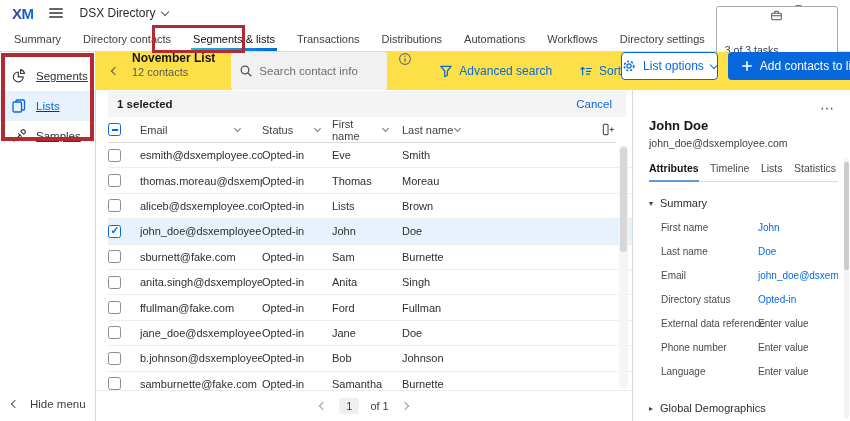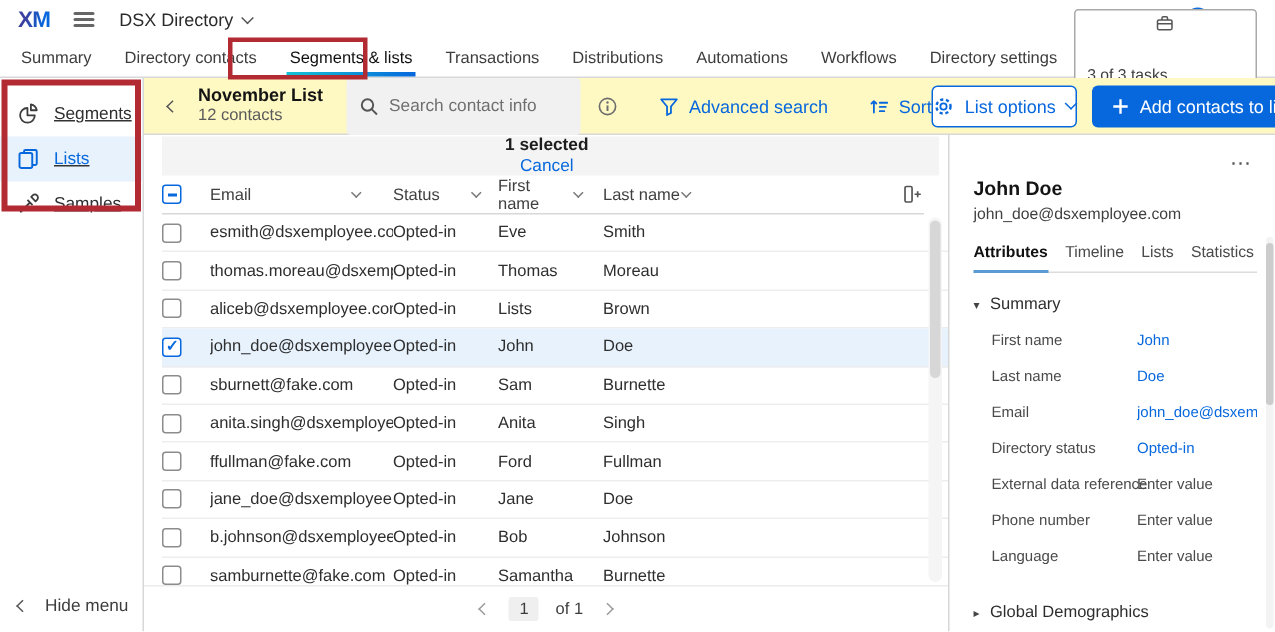--- a/index.html
+++ b/index.html
@@ -32,37 +32,37 @@
   .tasks-badge{margin-left:auto;margin-right:12px;align-self:center;display:flex;align-items:center;gap:22px;border:1px solid #a9a9a9;border-radius:3px;padding:2.5px 8px;font-size:10.5px;color:#3d3d3d;cursor:pointer;background:#fff;flex-direction:column;}
 
   
   .sidebar{position:absolute;left:0;top:52px;width:96px;height:369px;border-right:1px solid #d8d8d8;background:#fff;padding-top:9px;text-decoration:underline;}
   .side-item{display:flex;align-items:center;gap:9px;padding:7px 11px;font-size:11.5px;color:#2f2f2f;cursor:pointer;}
   .side-item.active{background:#e7f2fd;color:#0768dd;}
   .hide-menu{position:absolute;left:12px;bottom:11px;display:flex;align-items:center;gap:12px;font-size:11.5px;color:#3d3d3d;cursor:pointer;}
   .cleft{width:6px;height:6px;border-left:1.4px solid #555;border-bottom:1.4px solid #555;transform:rotate(45deg);}
 
   
-  .toolbar{position:absolute;left:96px;top:52px;width:754px;height:38px;border-bottom:1px solid #d8d8d8;display:flex;align-items:center;padding:0 10px 0 16px;background:#fef9c3;}
+  .toolbar{position:absolute;left:96px;top:52px;width:754px;height:38px;border-bottom:1px solid #d8d8d8;display:flex;padding:0 10px 0 16px;background:#fde047;}
   .back-btn{margin-right:14px;cursor:pointer;display:flex;align-items:center;}
   .list-title{margin-right:16px;line-height:1.15;}
   .list-title .name{font-size:12px;font-weight:bold;color:#141414;white-space:nowrap;}
   .list-title .count{font-size:11px;color:#5a5a5a;}
   .searchbox{width:156px;height:38px;background:#f1f1f1;border-radius:3px;display:flex;align-items:center;gap:6px;padding:0 8px;flex:none;}
   .searchbox input{border:none;background:transparent;outline:none;font-size:11.5px;color:#333;width:100%;font-family:inherit;}
   .searchbox input::placeholder{color:#6f6f6f;}
   .info-btn{margin-left:11px;cursor:pointer;display:flex;}
   .tool-link{display:flex;align-items:center;gap:6px;color:#0768dd;font-size:12px;margin-left:27px;cursor:pointer;white-space:nowrap;}
   .btn-outline{display:flex;align-items:center;gap:7px;border:1px solid #0768dd;color:#0768dd;border-radius:4px;height:28px;padding:0 0;font-size:12px;background:#fff;margin-left:auto;cursor:pointer;font-family:inherit;white-space:nowrap;}
   .btn-outline .cdown{border-color:#0768dd;}
   .btn-primary{display:flex;align-items:center;gap:7px;background:#0768dd;color:#fff;border:none;border-radius:4px;height:28px;padding:0 13px;font-size:12px;margin-left:10px;cursor:pointer;font-family:inherit;white-space:nowrap;}
 
   
   .table-region{position:absolute;left:96px;top:90px;width:536px;height:331px;background:#fff;}
-  .selection-bar{height:26px;margin:1px 6px 0 12px;background:#f4f4f4;display:flex;align-items:center;justify-content:space-between;padding:0 14px 0 9px;font-size:11.5px;flex-direction:column;}
+  .selection-bar{height:26px;margin:1px 6px 0 12px;background:#f4f4f4;display:flex;align-items:center;justify-content:space-between;padding:0 14px 0 9px;font-size:11.5px;}
   .sel-text{font-weight:bold;color:#1d1d1d;}
   .cancel-link{color:#0768dd;cursor:pointer;}
   .thead{height:26px;margin-left:12px;margin-right:16px;display:flex;align-items:center;border-bottom:1px solid #d8d8d8;position:relative;font-size:11px;color:#3f3f3f;}
   .c-cb{width:32px;flex:none;display:flex;align-items:center;}
   .col{display:flex;align-items:center;flex:none;cursor:pointer;}
   .col-label{margin-right:auto;}
   .col.email{width:122px;padding-right:22px;}
   .col.status{width:70px;padding-right:12px;}
   .col.first{width:70px;padding-right:14px;}
   .col.last{width:64px;padding-right:6px;}

